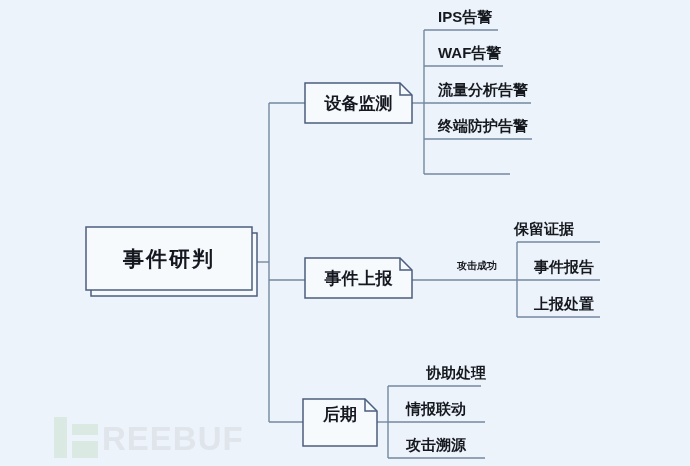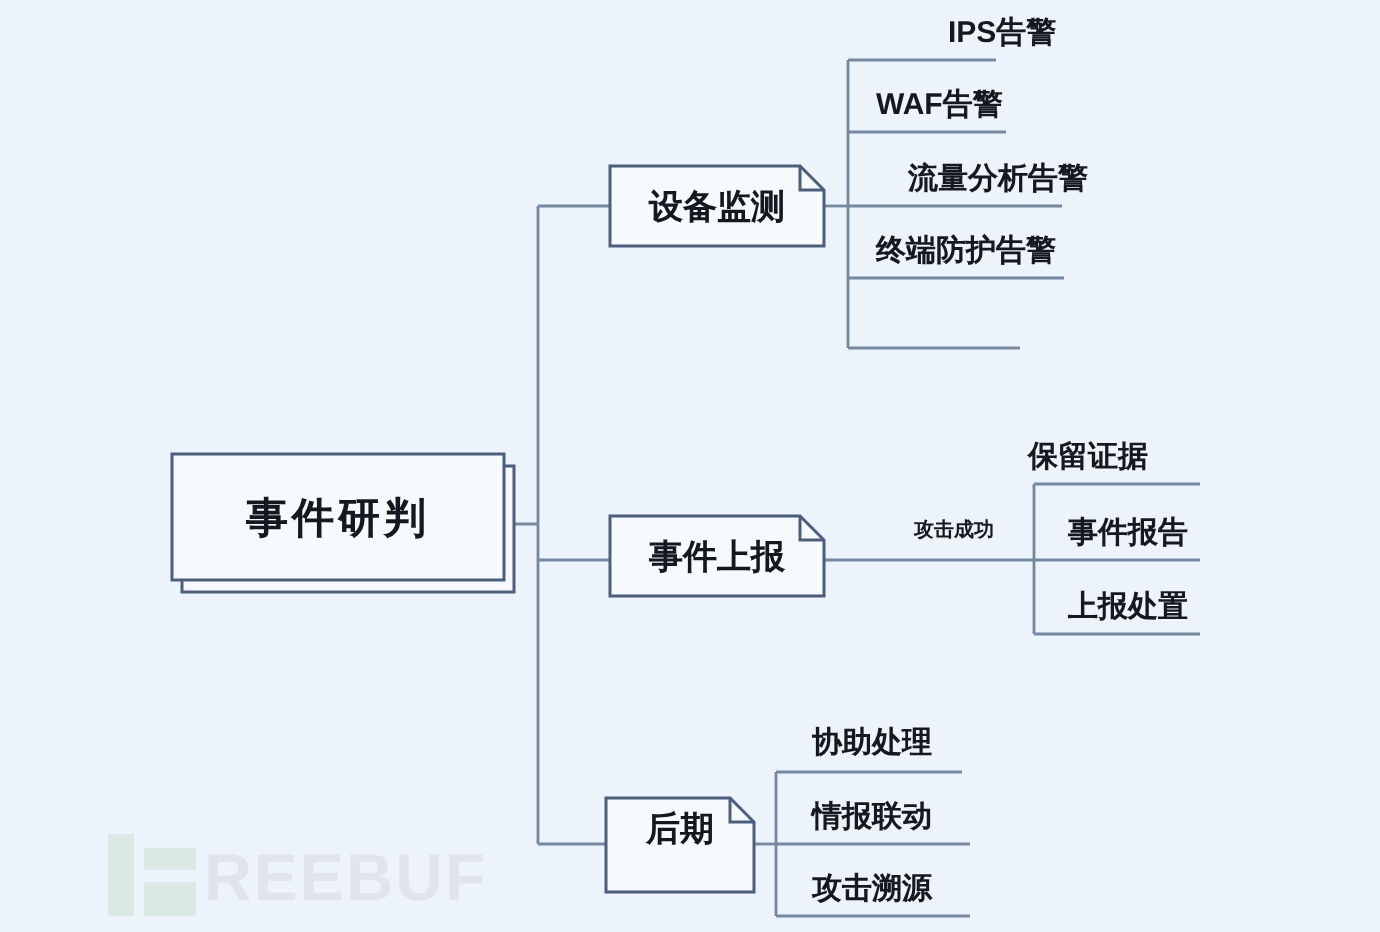--- a/index.html
+++ b/index.html
@@ -18,24 +18,24 @@
   }
   .root-label{left:86px;top:227px;width:166px;height:63px;font-size:21px;letter-spacing:2px;}
   .branch0{left:305px;top:83px;width:107px;height:40px;font-size:17px;}
   .branch1{left:305px;top:258px;width:107px;height:40px;font-size:17px;}
   .branch2{left:303px;top:399px;width:74px;height:31px;font-size:17px;}
 
   .leaf{
     position:absolute;height:22px;line-height:22px;
     font-size:15px;font-weight:700;white-space:nowrap;color:var(--text,#15181f);
   }
-  .t0{left:438px;top:6px;margin-left:36px;}   .t1{left:438px;top:42px;}  .t2{left:454px;top:79px;}
+  .t0{left:438px;top:6px;}   .t1{left:438px;top:42px;}  .t2{left:438px;top:79px;}
   .t3{left:438px;top:115px;} .t4{left:438px;top:150px;}
   .m0{left:514px;top:218px;} .m1{left:534px;top:256px;} .m2{left:534px;top:293px;}
-  .b0{left:406px;top:362px;font-family:Liberation Mono, monospace;} .b1{left:406px;top:398px;} .b2{left:406px;top:434px;}
+  .b0{left:426px;top:362px;} .b1{left:406px;top:398px;} .b2{left:406px;top:434px;}
 
   .edge-label{
     position:absolute;left:436px;top:256px;width:82px;height:20px;
     text-align:center;line-height:20px;font-size:10px;font-weight:700;
     color:var(--text,#15181f);white-space:nowrap;
   }
 
   .watermark{position:absolute;left:54px;top:417px;height:41px;display:flex;align-items:flex-start;opacity:.9;}
   .wm-bar{width:13px;height:41px;background:var(--watermark-green,#d9eae0);}
   .wm-f{position:relative;width:26px;height:41px;margin-left:5px;}

